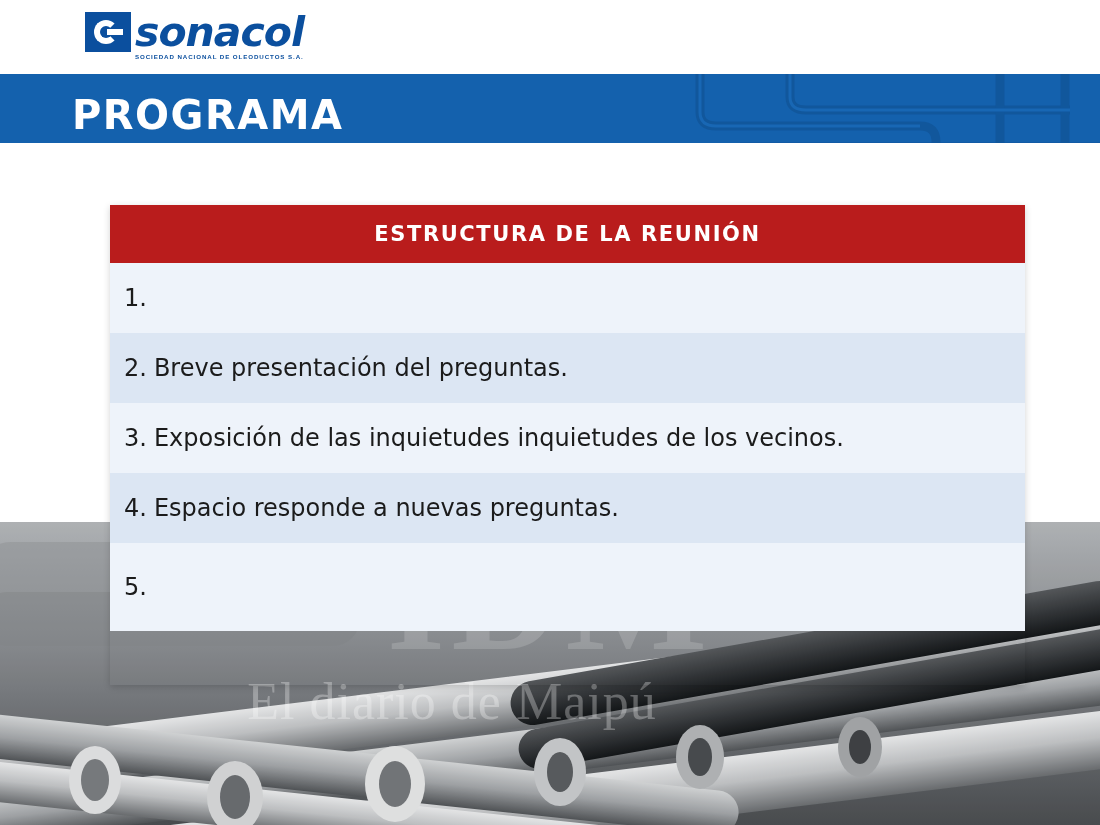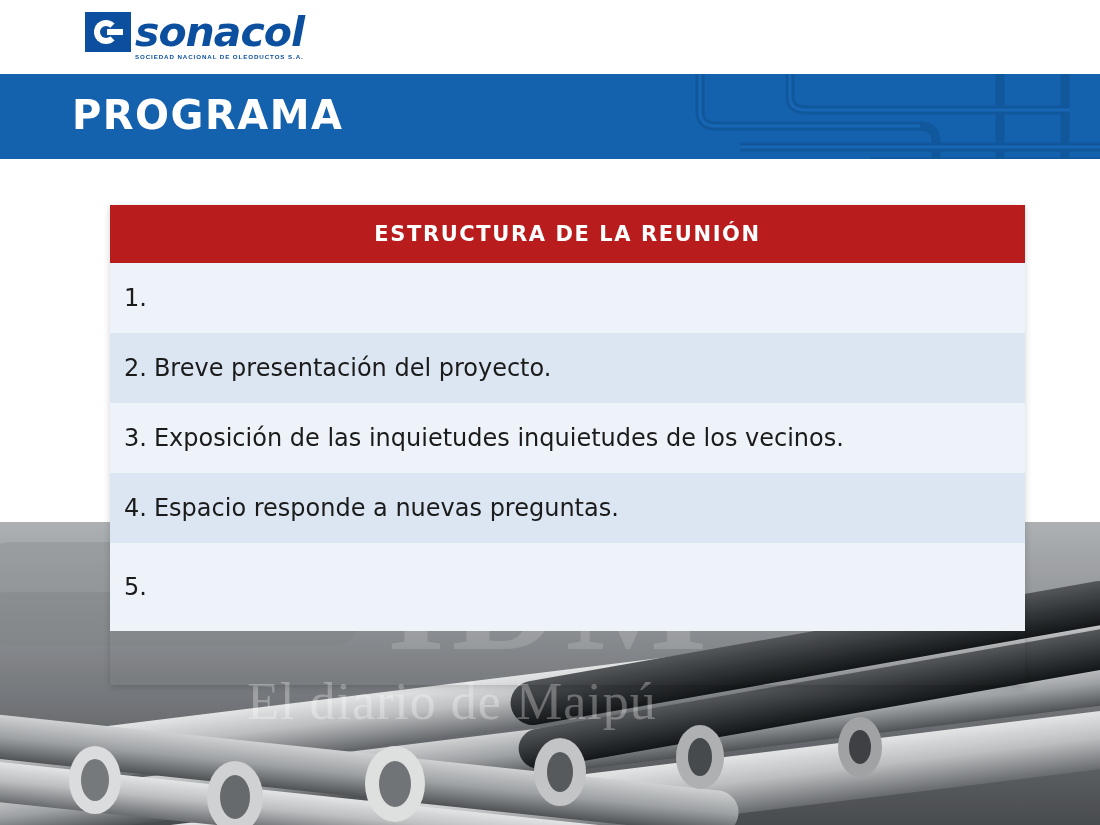--- a/index.html
+++ b/index.html
@@ -70,21 +70,21 @@
     color: #0b4f9e;
     font-weight: bold;
     margin-top: 1px;
     white-space: nowrap;
   }
 
   
   .title-band {
     position: absolute;
     left: 0; top: 74px;
-    width: 1100px; height: 85px;
+    width: 1100px; height: 69px;
     background: #1461ad;
     overflow: hidden;
   }
   .title-band .pipes {
     position: absolute;
     right: 0; top: -22px;
     width: 430px; height: 150px;
     opacity: 0.55;
   }
   .slide-title {
@@ -283,21 +283,21 @@
   <div class="shadow-edge"></div>
   <div class="agenda">
     <div class="agenda-header">ESTRUCTURA DE LA REUNIÓN</div>
 
     <div class="agenda-row">
       <span class="num">1.</span>
     </div>
 
     <div class="agenda-row alt">
       <span class="num">2.</span>
-      <span>Breve presentación del proyecto.</span>
+      <span>Breve presentación del preguntas.</span>
     </div>
 
     <div class="agenda-row">
       <span class="num">3.</span>
       <span>Exposición de las inquietudes inquietudes de los vecinos.</span>
     </div>
 
     <div class="agenda-row alt">
       <span class="num">4.</span>
       <span>Espacio responde a nuevas preguntas.</span>

